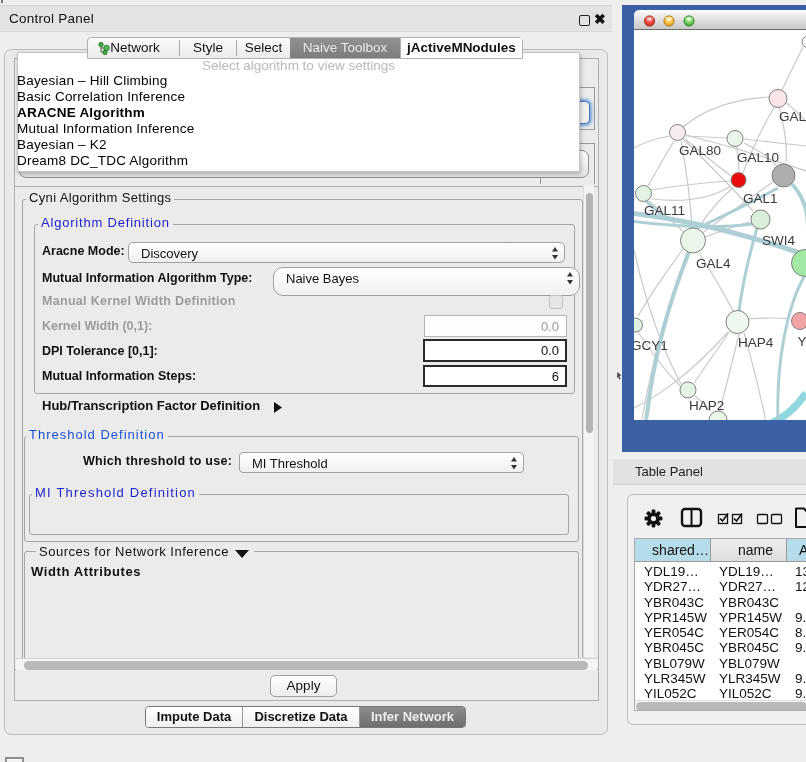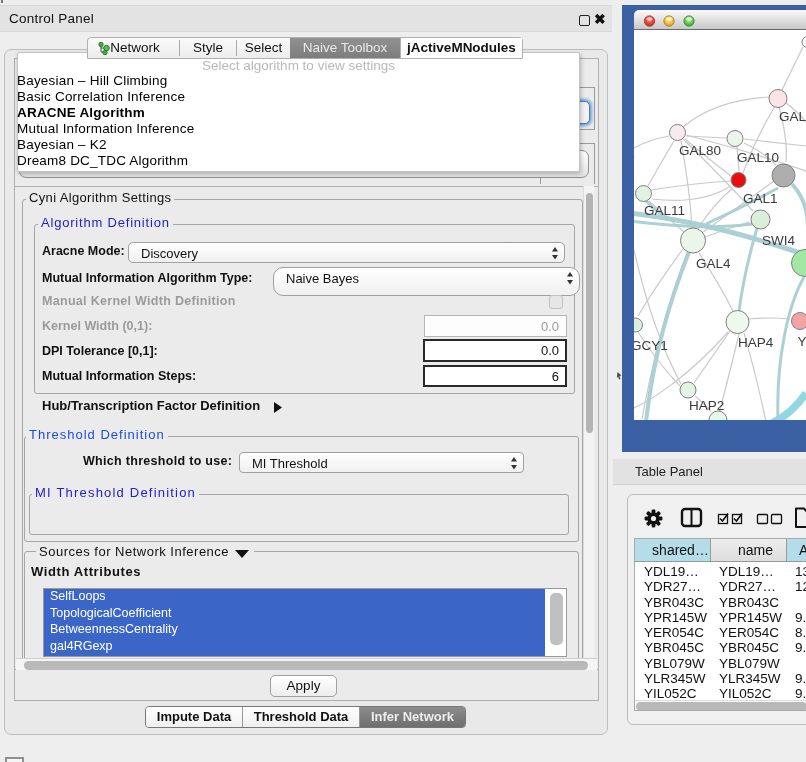--- a/index.html
+++ b/index.html
@@ -94,44 +94,39 @@
 
 
   <div class="abs" style="left:9px;top:367px;width:553px;height:120px;border:1px solid #a6a6a6;border-radius:3px;"></div>
   <div class="abs" style="left:21px;top:360px;background:#ebebeb;padding:0 3px;font-size:13px;letter-spacing:0.5px;color:#111;">Sources for Network Inference</div>
   <svg class="abs" style="left:217px;top:364px;background:#ebebeb;" width="22" height="11">
       <path d="M3 2 L17 2 L10 10 Z" fill="#111"></path>
     </svg>
 
   <div class="abs b" style="left:16px;top:380px;font-size:13px;letter-spacing:0.6px;color:#111;">Width Attributes</div>
 
-  <div class="abs" style="left:28px;top:404px;width:524px;height:69px;background:#ffffff;border:1px solid #999;box-sizing:border-box;overflow:hidden;">
-    <div class="abs" style="left:0;top:0;width:501px;height:69px;background:#3b66c8;"></div>
-    <div class="abs" style="left:6px;top:-1px;font-size:12.5px;color:#fff;line-height:16.6px;">SelfLoops<br>TopologicalCoefficient<br>BetweennessCentrality<br>gal4RGexp</div>
-    <div class="abs" style="left:506px;top:4px;width:13px;height:52px;background:#c0c0c0;border-radius:5px;"></div>
-  </div>
 </div>
 
 <div class="abs" style="left:15px;top:186px;width:583px;height:1px;background:#b0b0b0;"></div>
 
 <div class="abs" style="left:583px;top:186px;width:11px;height:471px;background:#f3f3f3;border-left:1px solid #dcdcdc;box-sizing:border-box;">
   <div class="abs" style="left:1.5px;top:7px;width:7px;height:240px;background:#b4b4b4;border-radius:4px;"></div>
 </div>
 
 <div class="abs" style="left:16px;top:658px;width:581px;height:12px;background:#f5f5f5;border-top:1px solid #d0d0d0;box-sizing:border-box;">
   <div class="abs" style="left:8px;top:1.5px;width:564px;height:9px;background:#b9b9b9;border-radius:5px;"></div>
 </div>
 
 <div class="abs" style="left:270px;top:675px;width:67px;height:22px;background:linear-gradient(#ffffff,#ededed);border:1px solid #a0a0a0;border-radius:5px;box-sizing:border-box;text-align:center;">
   <span style="font-size:13.5px;color:#111;line-height:20px;">Apply</span>
 </div>
 
 <div class="abs" style="left:145px;top:706px;height:22px;display:flex;border:1px solid #777;border-radius:4px;overflow:hidden;box-sizing:border-box;">
   <div style="width:96px;background:linear-gradient(#fefefe,#f0f0f0);border-right:1px solid #999;text-align:center;font-size:13px;font-weight:bold;color:#111;line-height:20px;">Impute Data</div>
-  <div style="width:116px;background:linear-gradient(#fefefe,#f0f0f0);border-right:1px solid #999;text-align:center;font-size:13px;font-weight:bold;color:#111;line-height:20px;">Threshold Data</div>
+  <div style="width:116px;background:linear-gradient(#fefefe,#f0f0f0);border-right:1px solid #999;text-align:center;font-size:13px;font-weight:bold;color:#111;line-height:20px;">Discretize Data</div>
   <div style="width:105px;background:linear-gradient(#8d8d8d,#6f6f6f);text-align:center;font-size:13px;font-weight:bold;color:#ededed;line-height:20px;">Infer Network</div>
 </div>
 
 <div class="abs" style="left:5px;top:757px;width:19px;height:10px;background:linear-gradient(#ffffff,#ddd);border:2px solid #8f8f8f;box-sizing:border-box;"></div>
 
 <div class="abs" style="left:87px;top:37px;height:22px;display:flex;background:linear-gradient(#fafafa,#ececec);border:1px solid #b0b0b0;border-radius:4px 4px 0 0;box-sizing:border-box;z-index:30;">
   <div style="width:91px;position:relative;font-size:13.5px;color:#111;text-align:center;line-height:20px;">
     <svg style="position:absolute;left:10px;top:4px;" width="12" height="13">
       <path d="M3 3 L3 10 M3 6 L8 6 M3 10 L7 10" stroke="#555" stroke-width="1" fill="none"></path>
       <circle cx="3" cy="2.5" r="2.2" fill="#44aa44" stroke="#1c6e1c" stroke-width="0.8"></circle>

